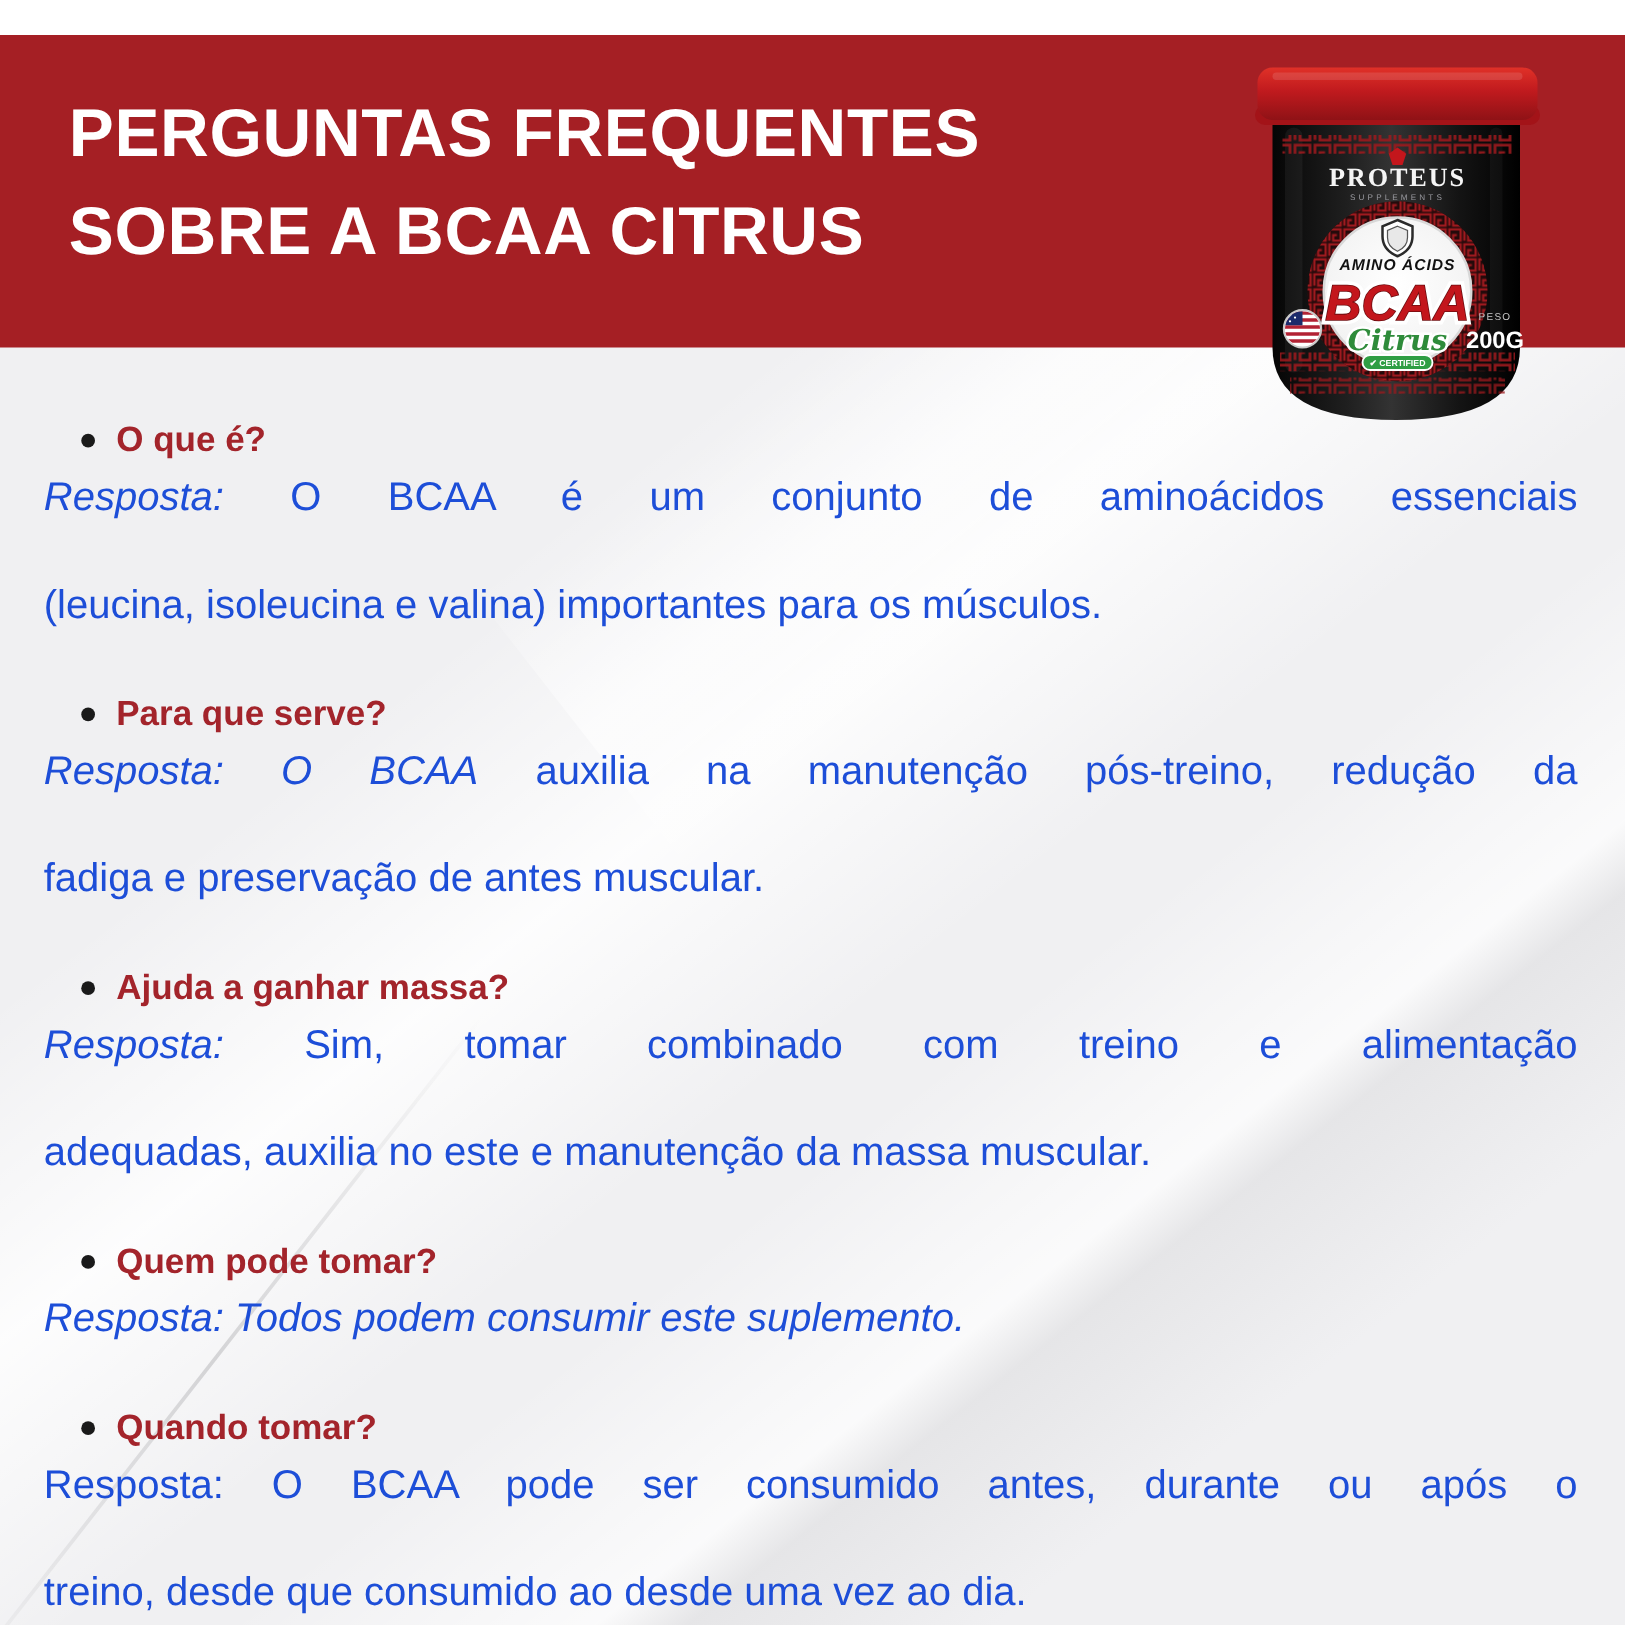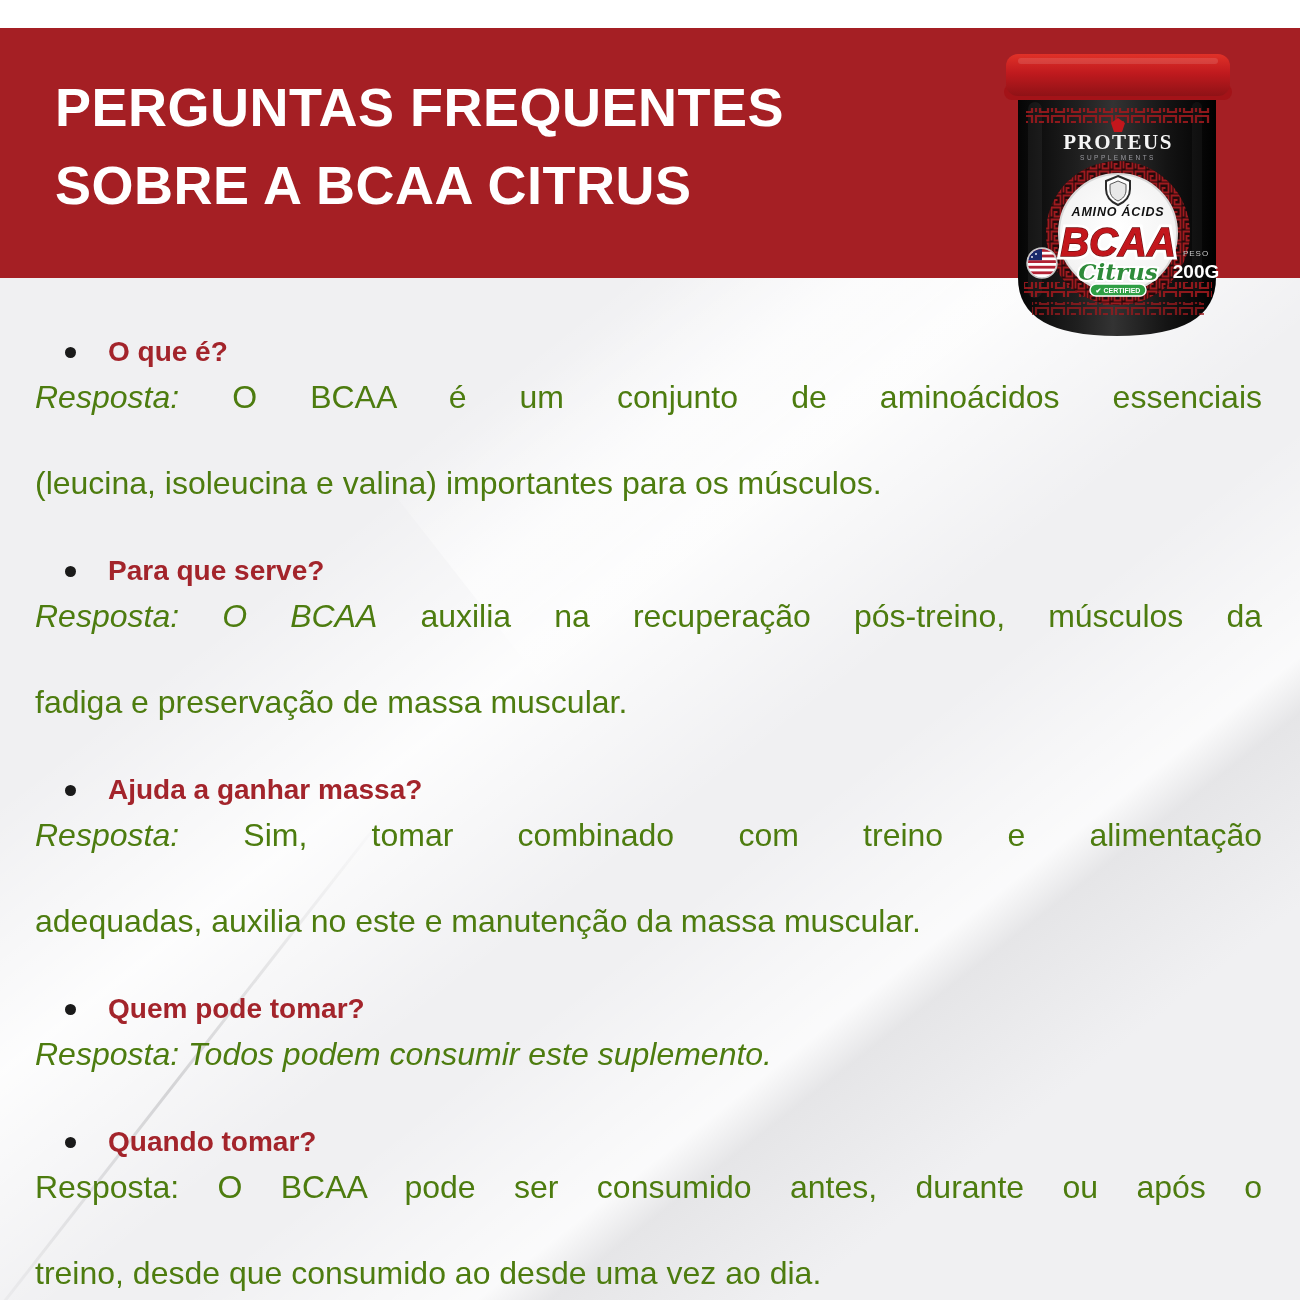--- a/index.html
+++ b/index.html
@@ -45,24 +45,24 @@
 
   
   .product { position:absolute; left:1002px; top:22px; width:232px; height:294px; z-index:3; }
 
   
   .faq {
     position:absolute; top:250px; left:0; width:1300px;
     padding:57px 38px 0 35px; z-index:2;
   }
   .faq-item { margin-bottom:49px; }
-  .q-row { display:flex; align-items:center; gap:32px; padding-left:30px; margin-bottom:7px; }
+  .q-row { display:flex; align-items:center; gap:17px; padding-left:30px; margin-bottom:7px; }
   .bullet { width:11px; height:11px; border-radius:50%; background:#1A1A1A; flex:0 0 auto; }
   .question { font-size:28px; font-weight:bold; color:#A3242B; line-height:34px; }
-  .answer { font-size:32px; color:#4d7c0f; line-height:43px; }
+  .answer { font-size:32px; color:#1d4ed8; line-height:43px; }
   .answer em { font-style:italic;text-align:center; }
   .line.justified { text-align:justify; }
   .line.justified::after { content:""; display:inline-block; width:100%; height:0; }
 </style>
 </head>
 <body>
 
 <div class="page">
 
   <div class="swoosh sw1"></div>
@@ -176,22 +176,22 @@
           <div class="line"><span>(leucina, isoleucina e valina) importantes para os músculos.</span></div>
         </div>
   </section>
 
   <section class="faq-item">
     <div class="q-row">
       <span class="bullet"></span>
       <h2 class="question">Para que serve?</h2>
     </div>
     <div class="answer">
-          <div class="line justified"><em>Resposta: O BCAA</em><span> auxilia na recuperação pós-treino, músculos da</span></div>
-          <div class="line"><span>fadiga e preservação de massa muscular.</span></div>
+          <div class="line justified"><em>Resposta: O BCAA</em><span> auxilia na manutenção pós-treino, redução da</span></div>
+          <div class="line"><span>fadiga e preservação de antes muscular.</span></div>
         </div>
   </section>
 
   <section class="faq-item">
     <div class="q-row">
       <span class="bullet"></span>
       <h2 class="question">Ajuda a ganhar massa?</h2>
     </div>
     <div class="answer">
           <div class="line justified"><em>Resposta:</em><span> Sim, tomar combinado com treino e alimentação</span></div>

